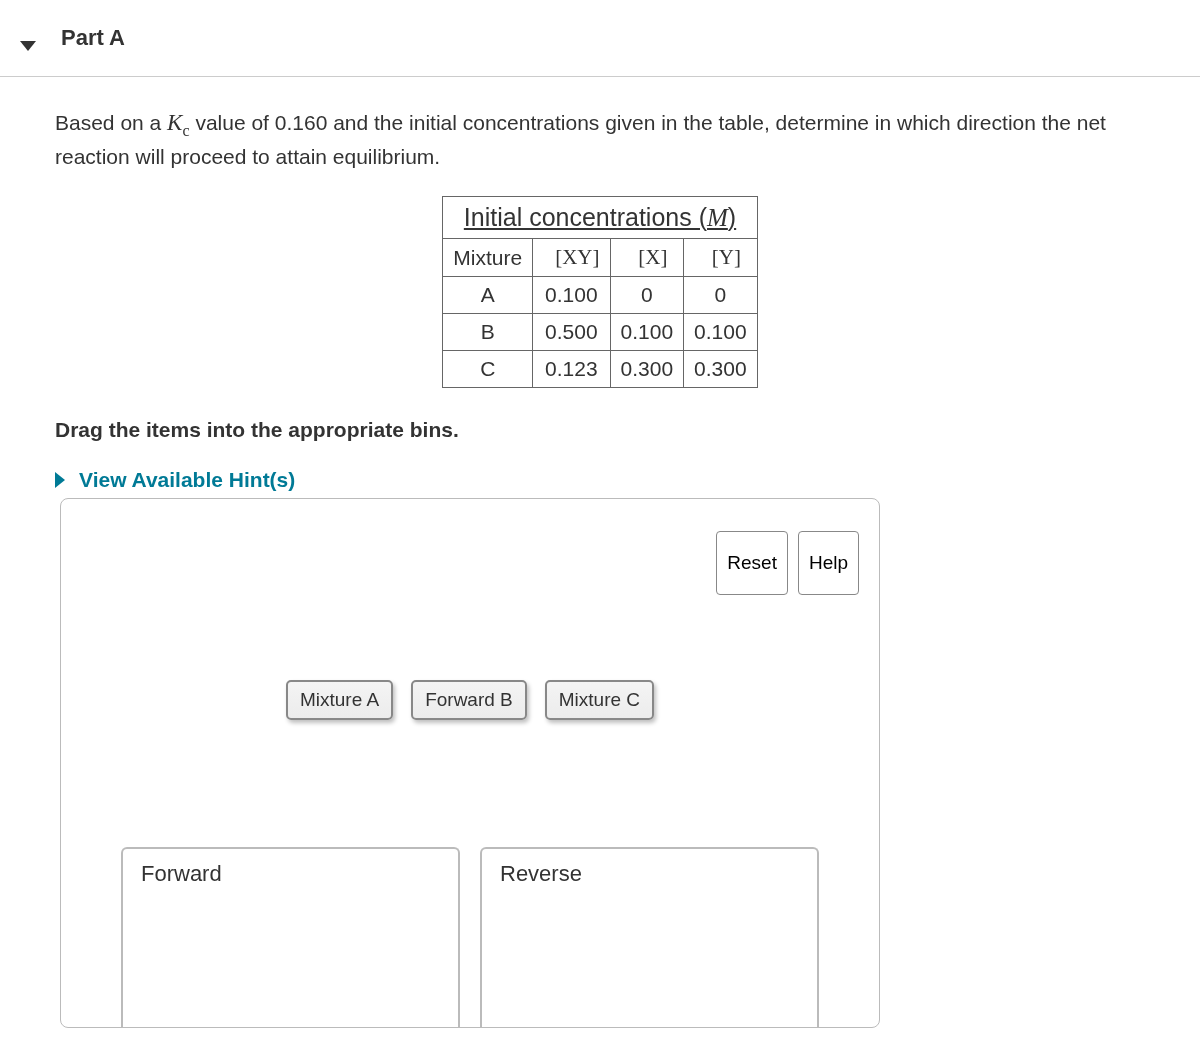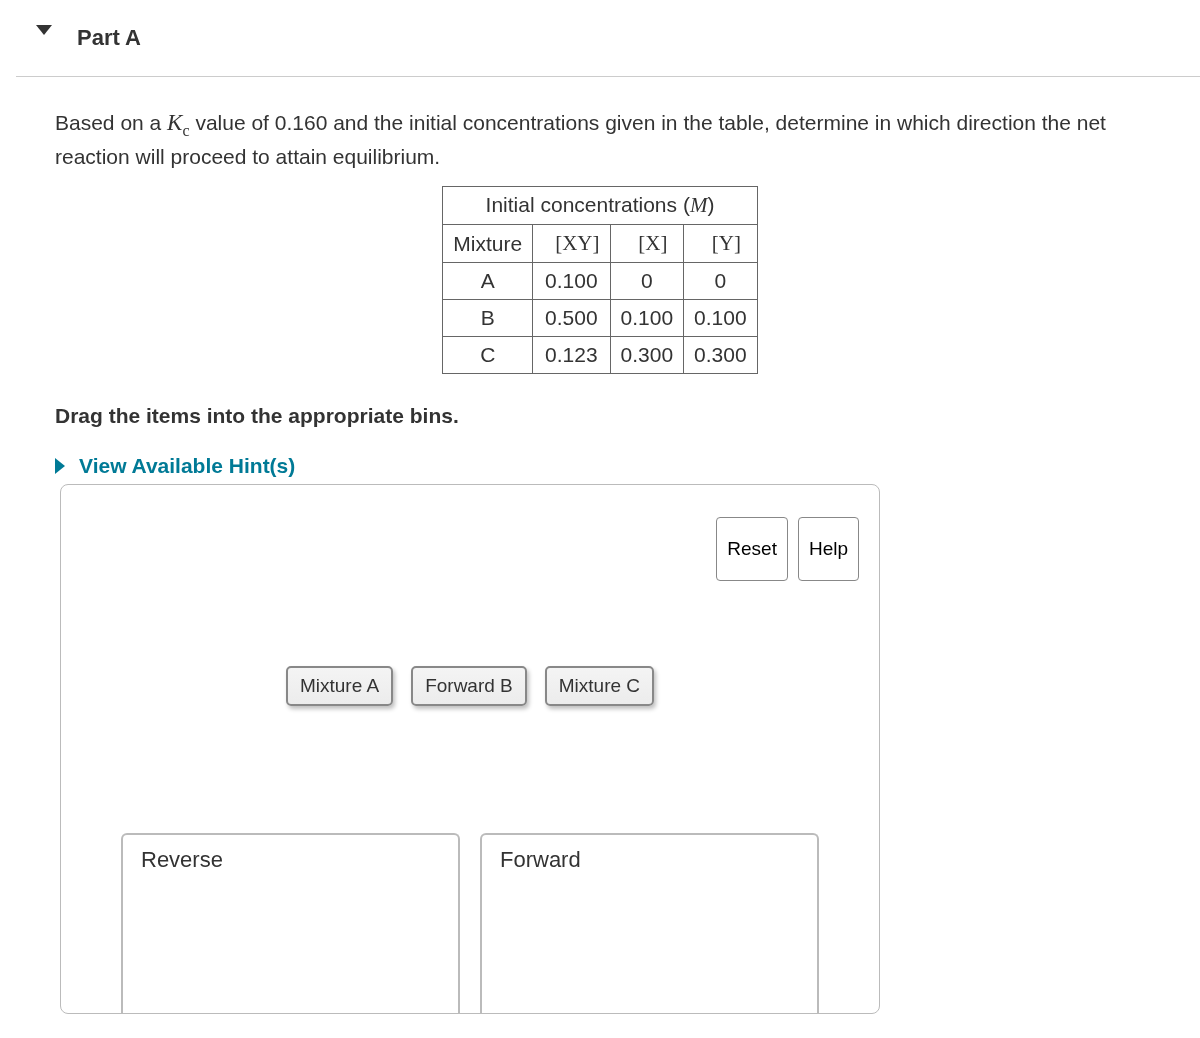--- a/index.html
+++ b/index.html
@@ -9,44 +9,43 @@
     }
     body {
       font-family: "Helvetica Neue", Helvetica, Arial, sans-serif;
       font-size: 20px;
       color: #333;
       background: #fff;
       width: 1200px;
     }
     .part-header {
       display: flex;
-      align-items: flex-start;
+      align-items: flex-end;
       padding: 25px 20px 25px 20px;
       border-bottom: 1px solid #ccc;
-      margin-left: 16px;
     }
     .part-header .caret {
       width: 0;
       height: 0;
       border-left: 8px solid transparent;
       border-right: 8px solid transparent;
       border-top: 10px solid #333;
       margin-right: 25px;
     }
     .part-header .title {
       font-weight: bold;
       font-size: 22px;
     }
     .content {
       padding: 30px 55px 0 55px;
     }
     .prompt {
       font-size: 21px;
       line-height: 1.4;
-      margin-bottom: 15px;
+      margin-bottom: 25px;
     }
     .kc {
       font-family: "Times New Roman", serif;
       font-style: italic;
       font-size: 23px;
     }
     .kc sub {
       font-size: 16px;
       font-style: normal;
     }
@@ -59,21 +58,22 @@
       border-collapse: collapse;
       font-size: 21px;
     }
     table.conc th, table.conc td {
       border: 1px solid #666;
       padding: 6px 10px;
       text-align: center;
       font-weight: normal;
     }
     table.conc .title-row td {
-      font-size: 21px;
+      font-size: 25px;
+      text-decoration: underline;
     }
     .italic-serif {
       font-family: "Times New Roman", serif;
       font-style: italic;
     }
     .roman-serif {
       font-family: "Times New Roman", serif;
       margin-left: 12px;
     }
     .instruction {
@@ -222,20 +222,20 @@
       <button class="btn">Reset</button>
       <button class="btn">Help</button>
     </div>
     <div class="draggables">
       <div class="chip">Mixture A</div>
       <div class="chip">Forward B</div>
       <div class="chip">Mixture C</div>
     </div>
     <div class="bins">
       <div class="bin">
-        <span>Reverse</span>
+        <span>Forward</span>
       </div>
       <div class="bin">
-        <span>Forward</span>
+        <span>Reverse</span>
       </div>
     </div>
   </div>
 </div>
 
 </body></html>

